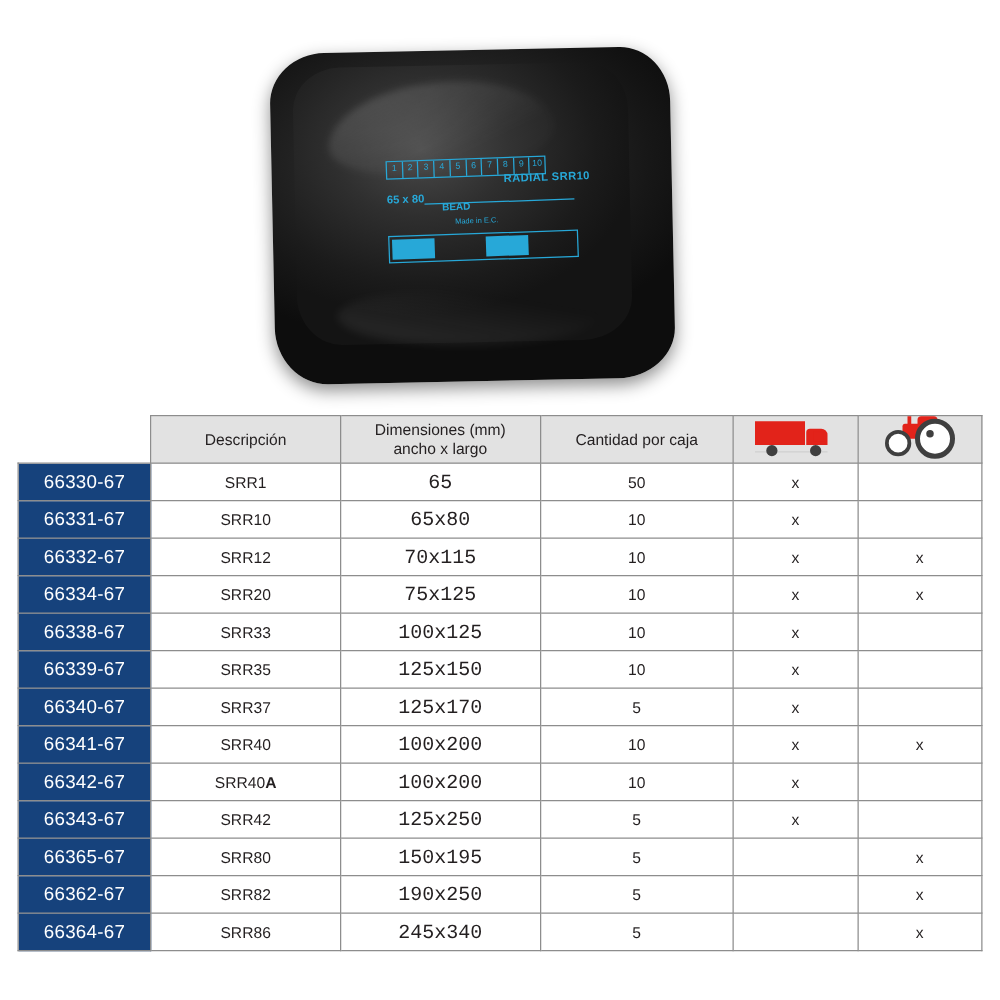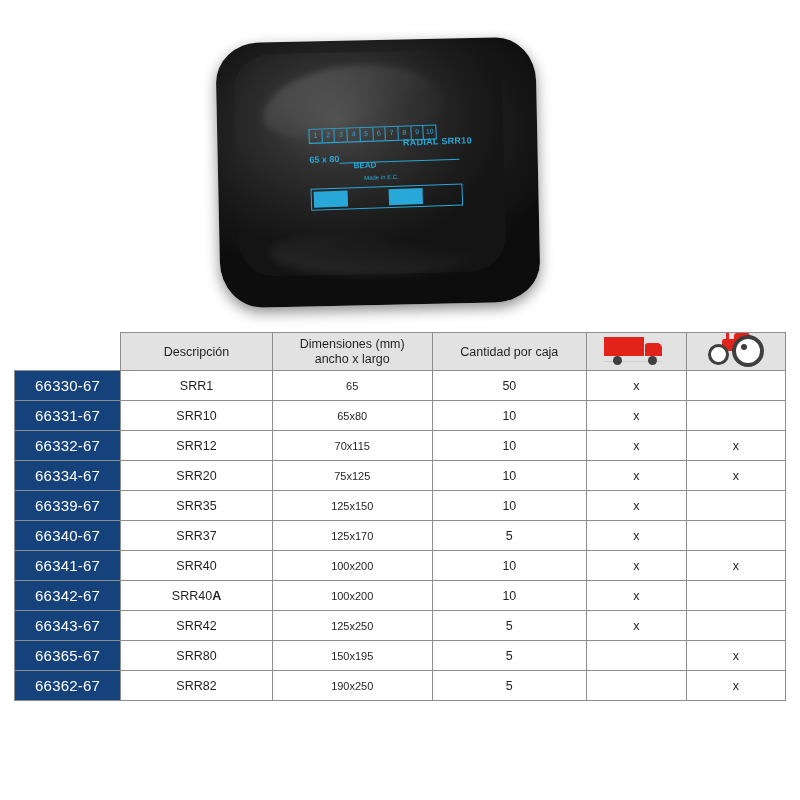--- a/index.html
+++ b/index.html
@@ -193,21 +193,21 @@
   td.code {
     background: #16427c;
     color: #ffffff;
     font-weight: normal;
     font-size: 15px;
     letter-spacing: .2px;
     width: 106px;
     border: 1px solid #ffffff;
   }
   td.desc { width: 152px; font-size: 12.5px; }
-  td.dims { width: 160px; font-size: 11px; }
+  td.dims { width: 160px; font-size: 16px; font-family: Liberation Mono, monospace; }
   td.qty  { width: 155px; font-size: 12.5px; }
   td.mark { width: 99px; font-size: 12.5px; }
   .hdr-dims-l1 { display: block; line-height: 15px; }
   .hdr-dims-l2 { display: block; line-height: 15px; }
   .bold-suffix { font-weight: bold; }
 
   
   .icon-cell { padding: 0; }
   .truck-icon { display: inline-block; width: 64px; height: 30px; position: relative; }
   .truck-icon .box {
@@ -354,20 +354,28 @@
         </tr>
         <tr>
           <td class="code">66334-67</td>
           <td class="desc"><span>SRR20</span><span class="bold-suffix"></span></td>
           <td class="dims">75x125</td>
           <td class="qty">10</td>
           <td class="mark">x</td>
           <td class="mark">x</td>
         </tr>
         <tr>
+          <td class="code">66338-67</td>
+          <td class="desc"><span>SRR33</span><span class="bold-suffix"></span></td>
+          <td class="dims">100x125</td>
+          <td class="qty">10</td>
+          <td class="mark">x</td>
+          <td class="mark"></td>
+        </tr>
+        <tr>
           <td class="code">66339-67</td>
           <td class="desc"><span>SRR35</span><span class="bold-suffix"></span></td>
           <td class="dims">125x150</td>
           <td class="qty">10</td>
           <td class="mark">x</td>
           <td class="mark"></td>
         </tr>
         <tr>
           <td class="code">66340-67</td>
           <td class="desc"><span>SRR37</span><span class="bold-suffix"></span></td>
@@ -409,16 +417,24 @@
           <td class="mark">x</td>
         </tr>
         <tr>
           <td class="code">66362-67</td>
           <td class="desc"><span>SRR82</span><span class="bold-suffix"></span></td>
           <td class="dims">190x250</td>
           <td class="qty">5</td>
           <td class="mark"></td>
           <td class="mark">x</td>
         </tr>
+        <tr>
+          <td class="code">66364-67</td>
+          <td class="desc"><span>SRR86</span><span class="bold-suffix"></span></td>
+          <td class="dims">245x340</td>
+          <td class="qty">5</td>
+          <td class="mark"></td>
+          <td class="mark">x</td>
+        </tr>
       </tbody>
   </table>
 
 </div>
 
 </body></html>

